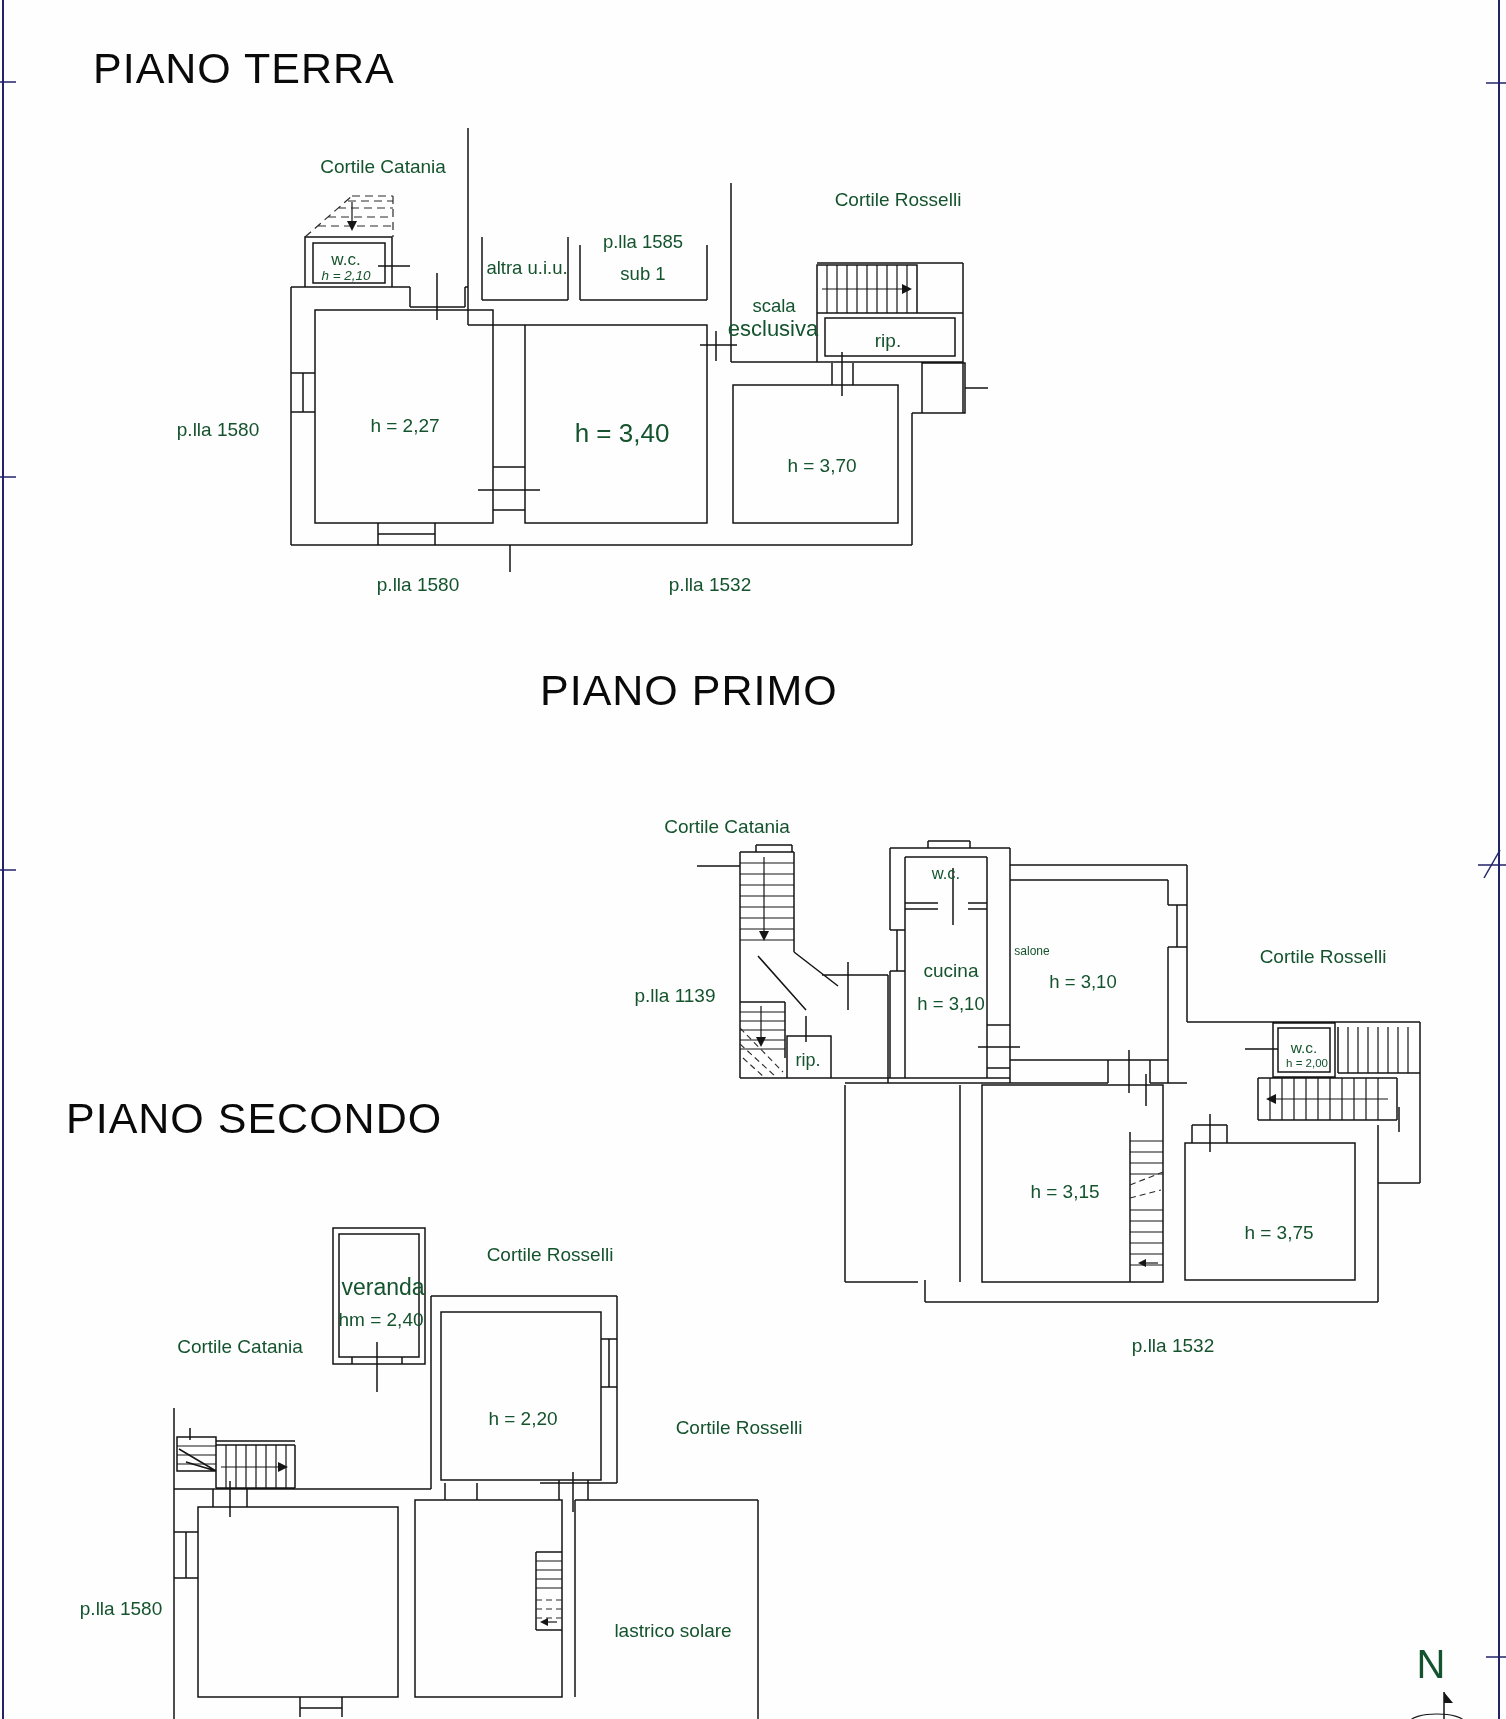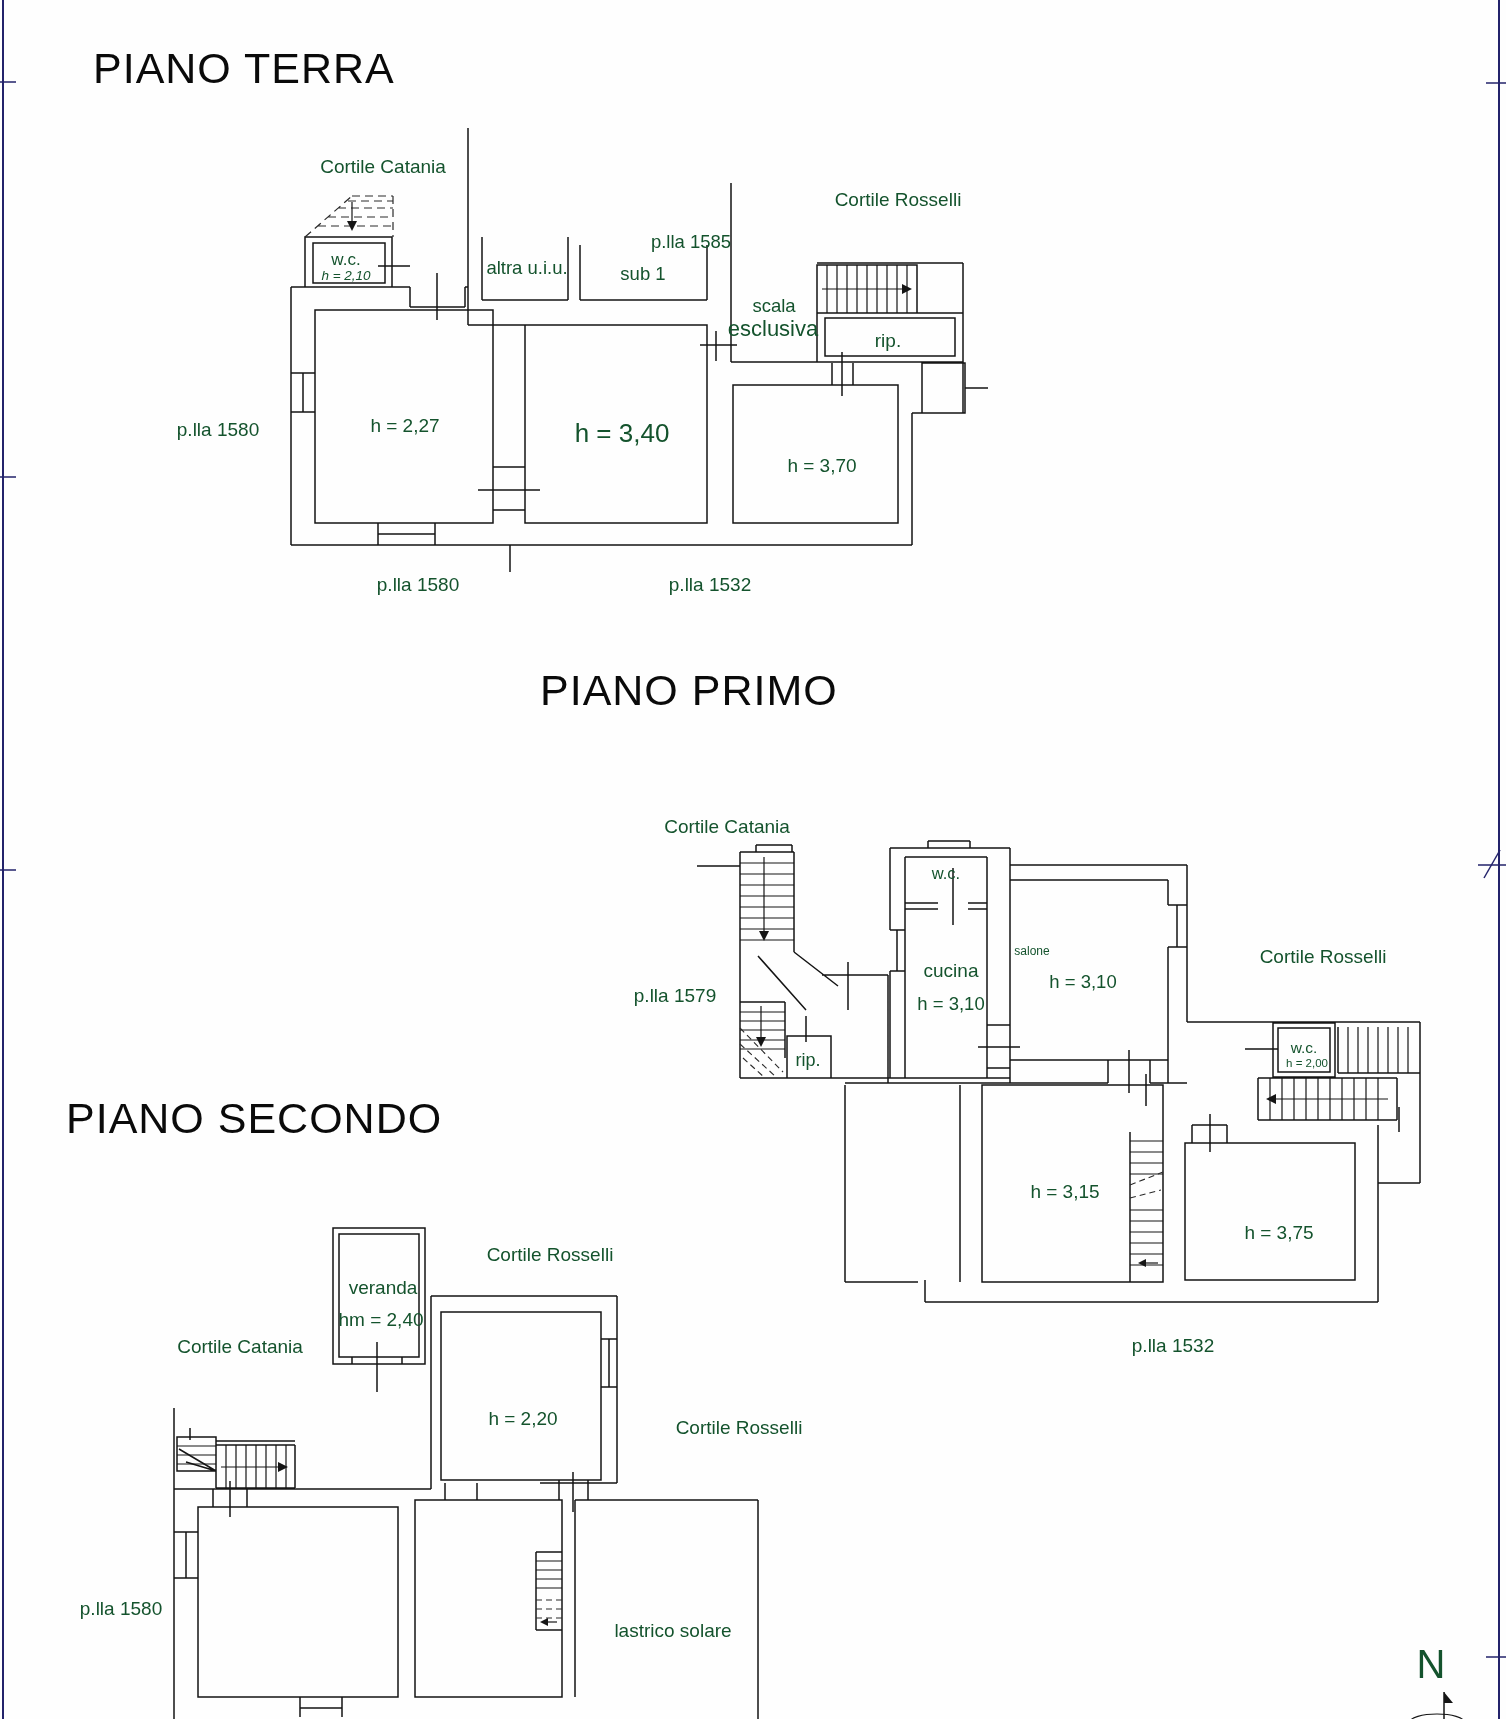--- a/index.html
+++ b/index.html
@@ -183,51 +183,51 @@
       <polygon class="head" points="1444,1692 1453,1703 1444,1703"></polygon>
       <ellipse cx="1437" cy="1722" rx="27" ry="8" class="thin"></ellipse>
     </g>
   </svg>
 
   <div class="title" style="left:93px;top:44px;">PIANO TERRA</div>
   <div class="lbl" style="left:383px;top:166px;font-size:19px;">Cortile Catania</div>
   <div class="lbl" style="left:346px;top:259px;font-size:17px;">w.c.</div>
   <div class="lbl" style="left:346px;top:276px;font-size:13.5px;font-style:italic;">h = 2,10</div>
   <div class="lbl" style="left:527px;top:268px;font-size:18.5px;">altra u.i.u.</div>
-  <div class="lbl" style="left:643px;top:242px;font-size:18.5px;margin-left:48px;">p.lla 1585</div>
+  <div class="lbl" style="left:643px;top:242px;font-size:18.5px;">p.lla 1585</div>
   <div class="lbl" style="left:643px;top:274px;font-size:18.5px;">sub 1</div>
   <div class="lbl" style="left:898px;top:199px;font-size:19px;">Cortile Rosselli</div>
   <div class="lbl" style="left:774px;top:306px;font-size:18.5px;">scala</div>
   <div class="lbl" style="left:773px;top:329px;font-size:22px;">esclusiva</div>
   <div class="lbl" style="left:888px;top:340px;font-size:19px;">rip.</div>
   <div class="lbl" style="left:405px;top:425px;font-size:19px;">h = 2,27</div>
   <div class="lbl" style="left:622px;top:433px;font-size:26px;">h = 3,40</div>
   <div class="lbl" style="left:822px;top:465px;font-size:19px;">h = 3,70</div>
   <div class="lbl" style="left:218px;top:429px;font-size:19px;">p.lla 1580</div>
   <div class="lbl" style="left:418px;top:584px;font-size:19px;">p.lla 1580</div>
   <div class="lbl" style="left:710px;top:584px;font-size:19px;">p.lla 1532</div>
 
   <div class="title" style="left:540px;top:666px;">PIANO PRIMO</div>
   <div class="lbl" style="left:727px;top:826px;font-size:19px;">Cortile Catania</div>
   <div class="lbl" style="left:946px;top:873px;font-size:16.5px;">w.c.</div>
-  <div class="lbl" style="left:675px;top:995px;font-size:19px;">p.lla 1579</div>
+  <div class="lbl" style="left:675px;top:995px;font-size:19px;">p.lla 1139</div>
   <div class="lbl" style="left:808px;top:1060px;font-size:18px;">rip.</div>
   <div class="lbl" style="left:951px;top:970px;font-size:19px;">cucina</div>
   <div class="lbl" style="left:951px;top:1004px;font-size:18.5px;">h = 3,10</div>
   <div class="lbl" style="left:1032px;top:951px;font-size:12px;">salone</div>
   <div class="lbl" style="left:1083px;top:982px;font-size:18.5px;">h = 3,10</div>
   <div class="lbl" style="left:1323px;top:956px;font-size:19px;">Cortile Rosselli</div>
   <div class="lbl" style="left:1304px;top:1048px;font-size:15.5px;">w.c.</div>
   <div class="lbl" style="left:1307px;top:1064px;font-size:11.5px;">h = 2,00</div>
   <div class="lbl" style="left:1065px;top:1191px;font-size:19px;">h = 3,15</div>
   <div class="lbl" style="left:1279px;top:1232px;font-size:19px;">h = 3,75</div>
   <div class="lbl" style="left:1173px;top:1345px;font-size:19px;">p.lla 1532</div>
 
   <div class="title" style="left:66px;top:1094px;">PIANO SECONDO</div>
-  <div class="lbl" style="left:383px;top:1287px;font-size:19px;">veranda</div>
+  <div class="lbl" style="left:383px;top:1287px;font-size:23px;">veranda</div>
   <div class="lbl" style="left:381px;top:1319px;font-size:19px;">hm = 2,40</div>
   <div class="lbl" style="left:550px;top:1254px;font-size:19px;">Cortile Rosselli</div>
   <div class="lbl" style="left:240px;top:1346px;font-size:19px;">Cortile Catania</div>
   <div class="lbl" style="left:523px;top:1418px;font-size:19px;">h = 2,20</div>
   <div class="lbl" style="left:739px;top:1427px;font-size:19px;">Cortile Rosselli</div>
   <div class="lbl" style="left:121px;top:1608px;font-size:19px;">p.lla 1580</div>
   <div class="lbl" style="left:673px;top:1630px;font-size:19px;">lastrico solare</div>
 
   <div class="lbl" style="left:1431px;top:1664px;font-size:40px;">N</div>
 

